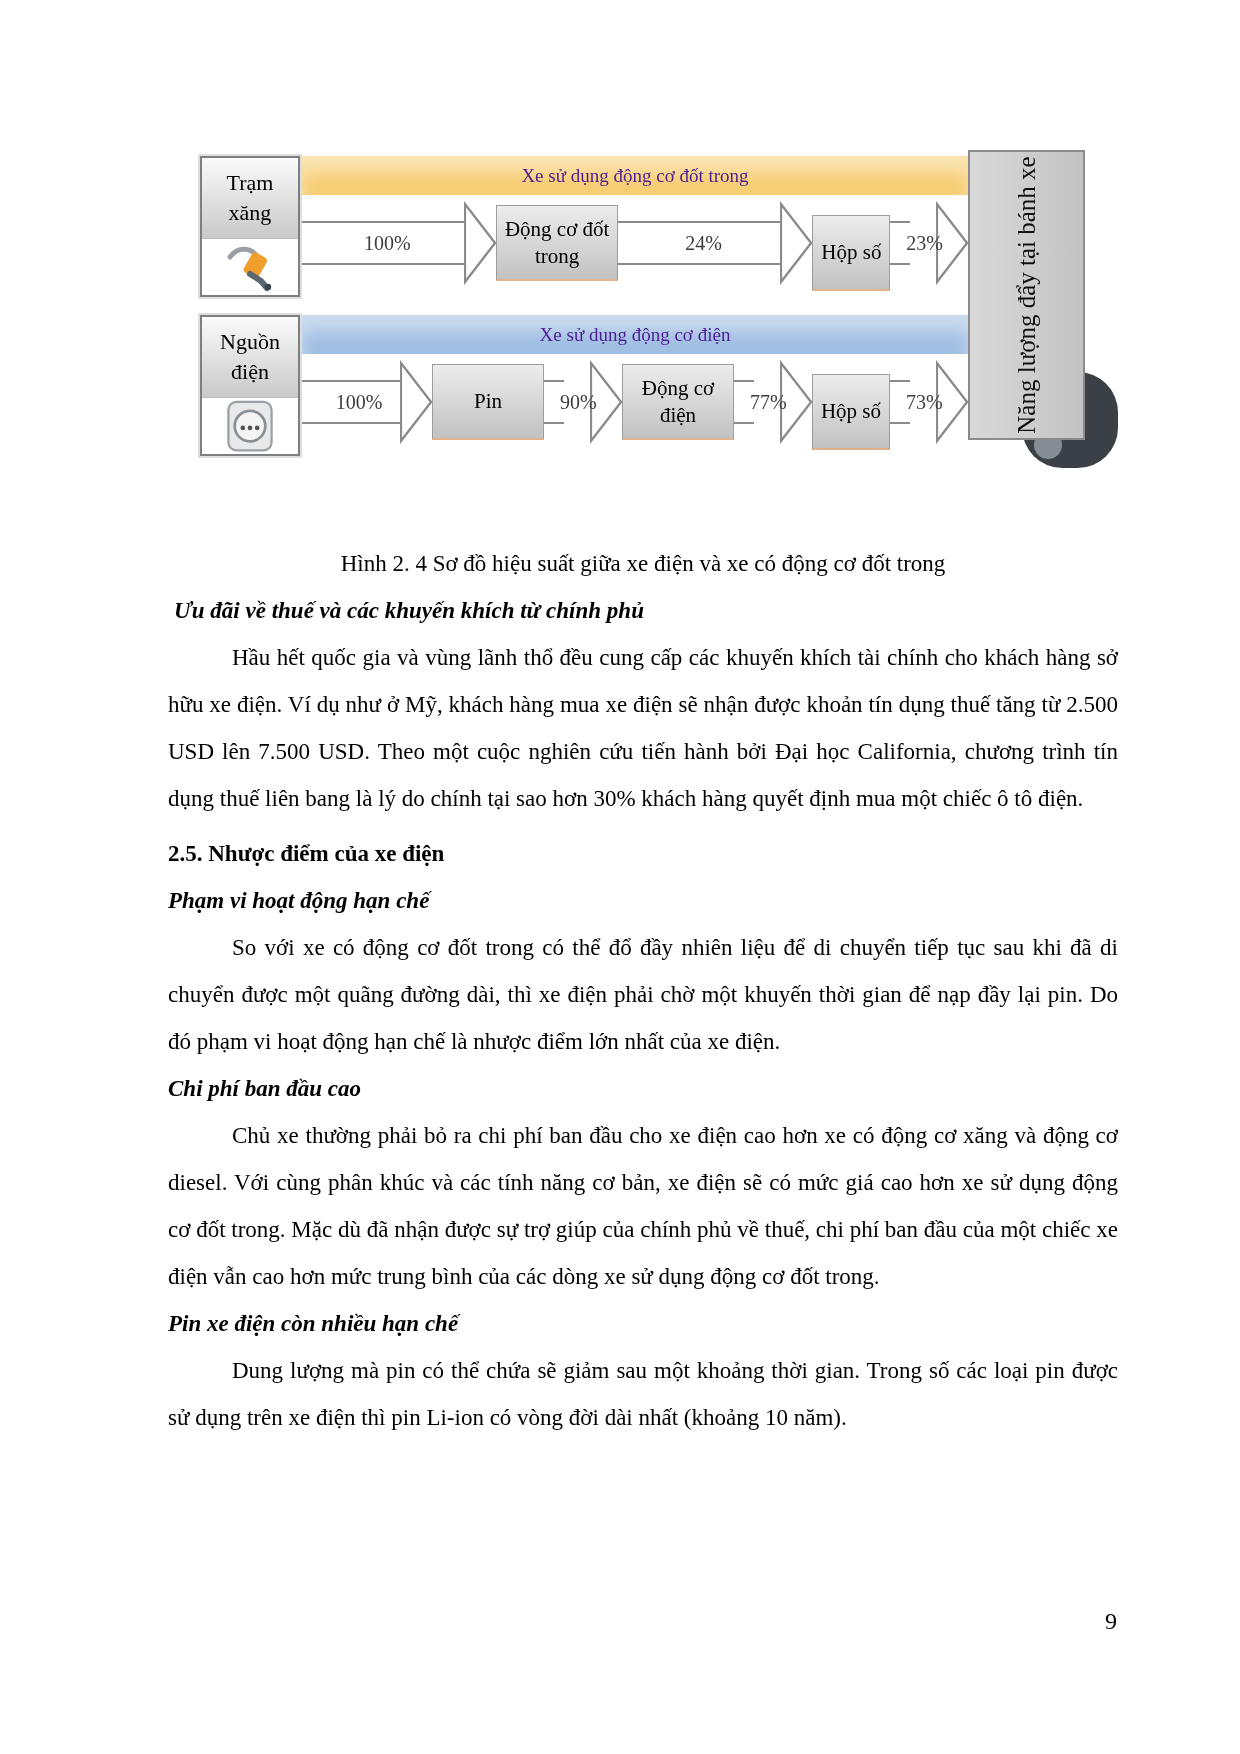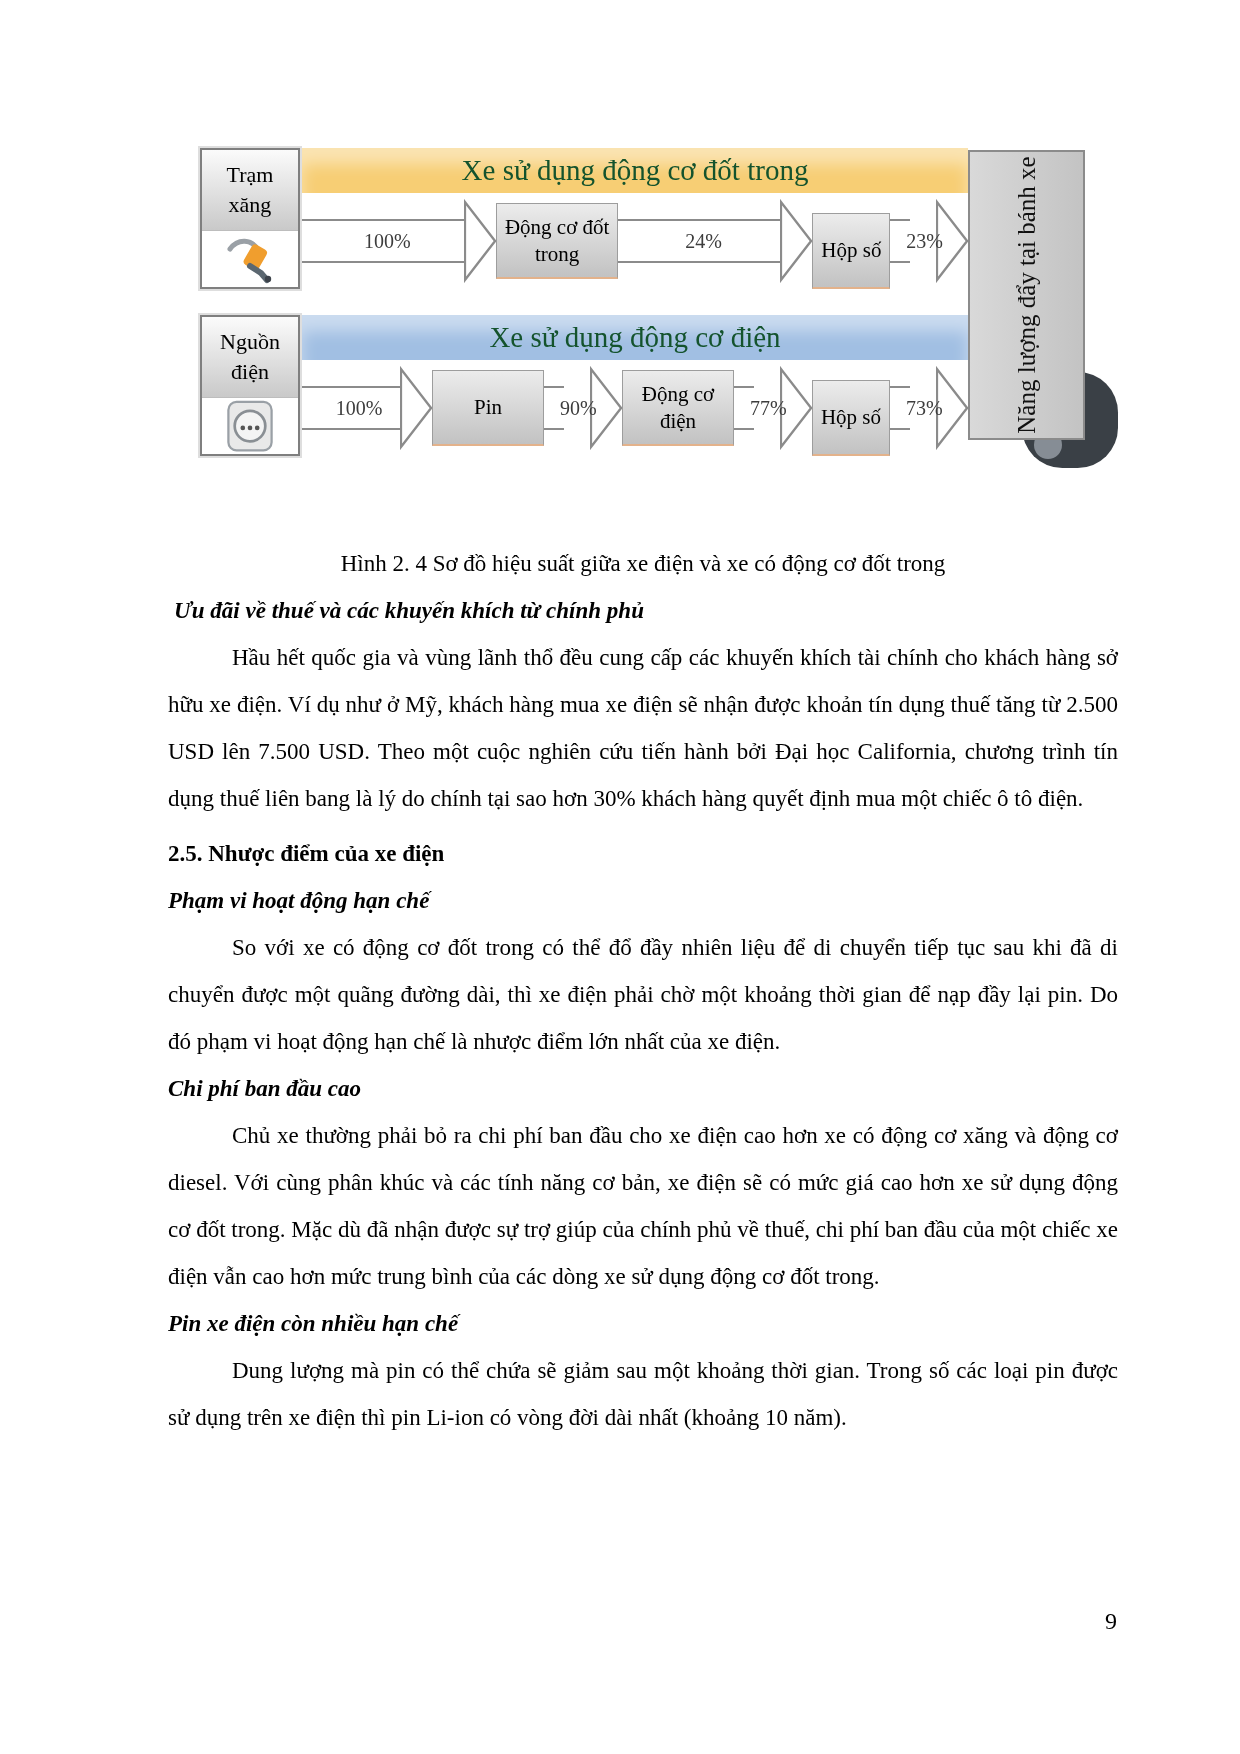--- a/index.html
+++ b/index.html
@@ -11,31 +11,31 @@
   .wheel{position:absolute;left:822px;top:224px;width:96px;height:96px;
          background:#3a4046;border-radius:42%;z-index:0;}
   .hub{position:absolute;left:834px;top:283px;width:28px;height:28px;
        background:#868d95;border-radius:50%;z-index:0;}
   .sink-box{position:absolute;right:0;top:2px;width:117px;height:290px;z-index:2;
             background:linear-gradient(90deg,#d9d9d9,#c3c3c3);border:2px solid #8b8b8b;box-sizing:border-box;}
   .sink-label{position:absolute;left:50%;top:50%;width:286px;
               transform:translate(-50%,-50%) rotate(-90deg);
               text-align:center;font-size:25px;line-height:1.12;color:#111;}
   .d-row{position:absolute;left:0;width:768px;display:flex;z-index:1;}
-  .d-row.r0{top:0;}
+  .d-row.r0{top:8px;}
   .d-row.r1{top:167px;}
   .src-box{width:100px;height:141px;box-sizing:border-box;border:2px solid #7f7f7f;
            box-shadow:0 0 0 2px #dedede;background:#fff;flex:0 0 auto;}
   .src-label{height:80px;display:flex;align-items:center;justify-content:center;text-align:center;
              background:linear-gradient(180deg,#fbfbfb,#c9c9c9);font-size:22px;line-height:1.35;
              border-bottom:1px solid #bdbdbd;padding:0 4px;}
   .src-icon{height:58px;display:flex;align-items:center;justify-content:center;}
   .d-main{flex:1;margin-left:2px;}
-  .d-header{height:45px;box-sizing:border-box;display:flex;align-items:center;justify-content:center;
-            font-size:29px;color:#14532d;box-shadow:inset 0 16px 16px rgba(255,255,255,.45);}
+  .d-header{height:39px;box-sizing:border-box;display:flex;align-items:center;justify-content:center;
+            font-size:19px;color:#4c1d95;box-shadow:inset 0 16px 16px rgba(255,255,255,.45);}
   .d-flow{display:flex;align-items:center;height:80px;margin-top:8px;}
   .f-box{height:76px;box-sizing:border-box;display:flex;align-items:center;justify-content:center;
          text-align:center;font-size:21px;line-height:1.25;flex:0 0 auto;
          background:linear-gradient(180deg,#ececec,#c2c2c2);
          border:1px solid #9d9d9d;border-bottom:2px solid #e3b28b;padding:0 4px;}
   .f-box.lg{width:122px;}
   .f-box.md{width:112px;}
   .f-box.sm{width:78px;margin-top:20px;}
   .f-arrow{position:relative;display:flex;align-items:center;height:84px;min-width:60px;}
   .f-arrow.lg{flex:3 1 0;}
@@ -160,21 +160,21 @@
         </div>
       </div>
     </div>
 
   <div class="content">
     <p class="caption">Hình 2. 4 Sơ đồ hiệu suất giữa xe điện và xe có động cơ đốt trong</p>
     <p class="ital first">Ưu đãi về thuế và các khuyến khích từ chính phủ</p>
     <p class="body">Hầu hết quốc gia và vùng lãnh thổ đều cung cấp các khuyến khích tài chính cho khách hàng sở hữu xe điện. Ví dụ như ở Mỹ, khách hàng mua xe điện sẽ nhận được khoản tín dụng thuế tăng từ 2.500 USD lên 7.500 USD. Theo một cuộc nghiên cứu tiến hành bởi Đại học California, chương trình tín dụng thuế liên bang là lý do chính tại sao hơn 30% khách hàng quyết định mua một chiếc ô tô điện.</p>
     <p class="sec">2.5. Nhược điểm của xe điện</p>
     <p class="ital">Phạm vi hoạt động hạn chế</p>
-    <p class="body">So với xe có động cơ đốt trong có thể đổ đầy nhiên liệu để di chuyển tiếp tục sau khi đã di chuyển được một quãng đường dài, thì xe điện phải chờ một khoảng thời gian để nạp đầy lại pin. Do đó phạm vi hoạt động hạn chế là nhược điểm lớn nhất của xe điện.</p>
+    <p class="body">So với xe có động cơ đốt trong có thể đổ đầy nhiên liệu để di chuyển tiếp tục sau khi đã di chuyển được một quãng đường dài, thì xe điện phải chờ một khuyến thời gian để nạp đầy lại pin. Do đó phạm vi hoạt động hạn chế là nhược điểm lớn nhất của xe điện.</p>
     <p class="ital">Chi phí ban đầu cao</p>
     <p class="body">Chủ xe thường phải bỏ ra chi phí ban đầu cho xe điện cao hơn xe có động cơ xăng và động cơ diesel. Với cùng phân khúc và các tính năng cơ bản, xe điện sẽ có mức giá cao hơn xe sử dụng động cơ đốt trong. Mặc dù đã nhận được sự trợ giúp của chính phủ về thuế, chi phí ban đầu của một chiếc xe điện vẫn cao hơn mức trung bình của các dòng xe sử dụng động cơ đốt trong.</p>
     <p class="ital">Pin xe điện còn nhiều hạn chế</p>
     <p class="body">Dung lượng mà pin có thể chứa sẽ giảm sau một khoảng thời gian. Trong số các loại pin được sử dụng trên xe điện thì pin Li-ion có vòng đời dài nhất (khoảng 10 năm).</p>
   </div>
 
   <div class="page-num">9</div>
 </div>
 
 </body></html>

